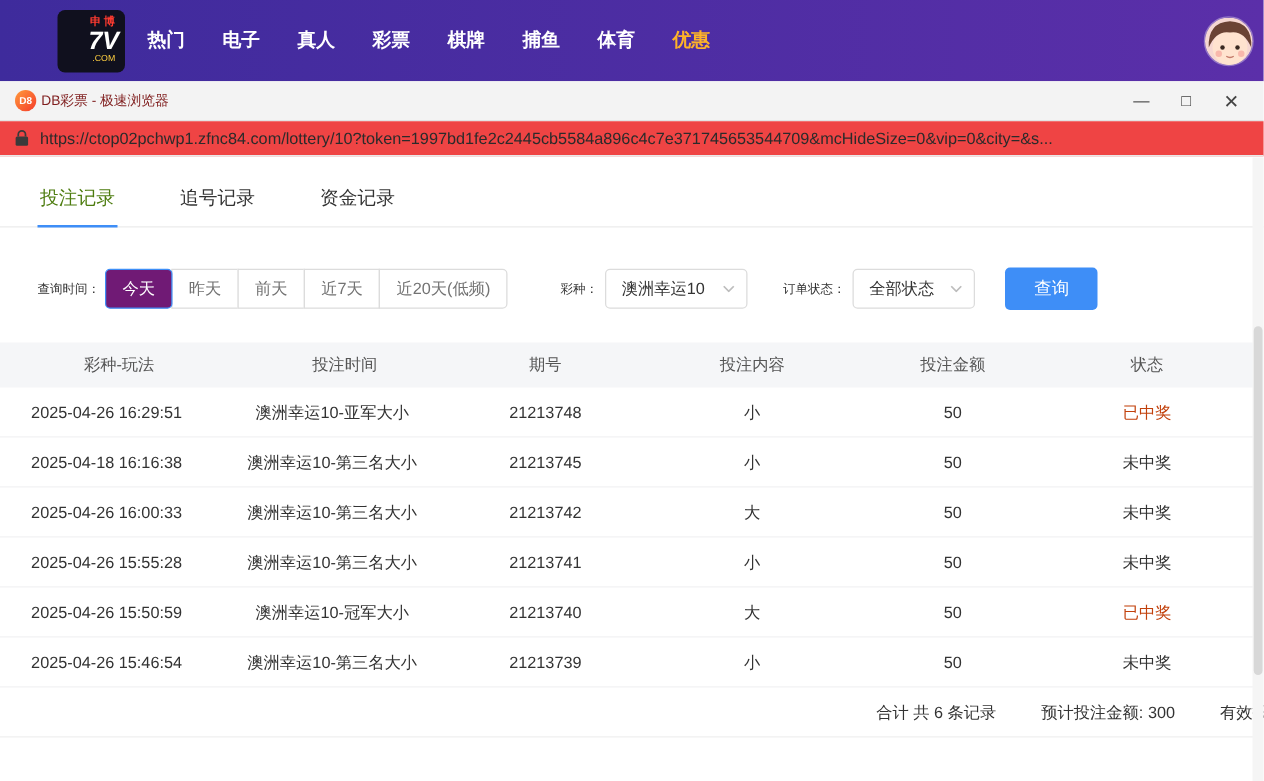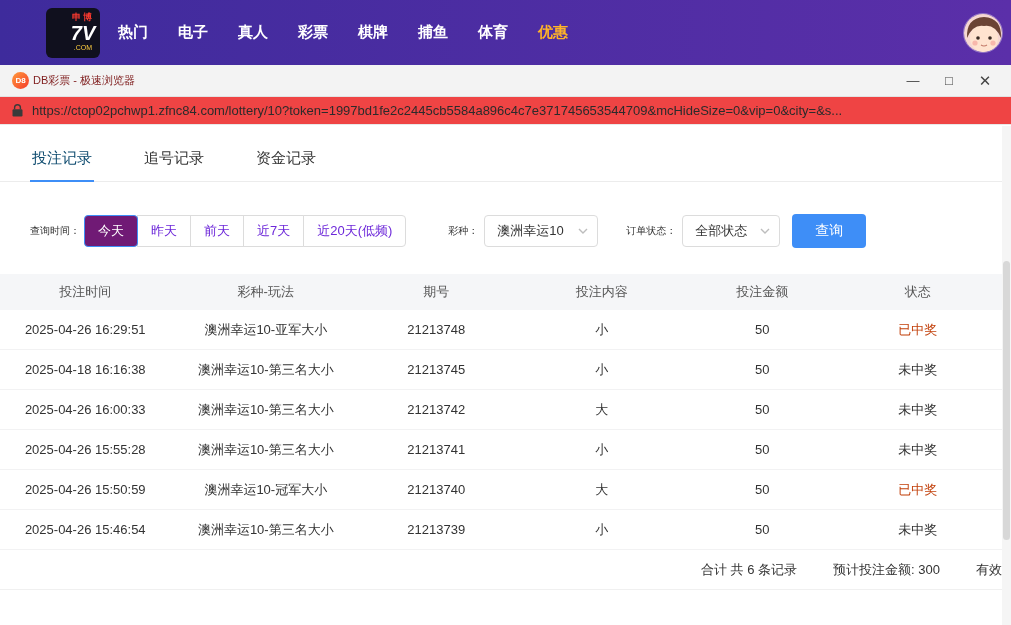--- a/index.html
+++ b/index.html
@@ -35,41 +35,41 @@
 
   
   .urlbar { height:28px; background:#ef4444; border-bottom:1px solid #e8e8e8;
     display:flex; align-items:center; padding:0 12px; }
   .lock-icon { display:flex; margin-right:9px; flex:none; }
   .url-text { font-size:13px; color:#2b2b2b; white-space:nowrap; overflow:hidden; }
 
   
   .tabs { display:flex; gap:48px; padding:0 30px; margin-top:14px; border-bottom:1px solid #ececec; }
   .tab { font-size:15px; color:#333; padding:10px 2px 12px; cursor:pointer; white-space:nowrap; }
-  .tab.active { color:#0c4a6e; border-bottom:2px solid #3e8ef7; margin-bottom:-1px; }
+  .tab.active { color:#4d7c0f; border-bottom:2px solid #3e8ef7; margin-bottom:-1px; }
 
   
   .filters { display:flex; align-items:center; padding:0 30px; margin-top:32px; height:34px; }
   .f-label { font-size:10px; color:#333; white-space:nowrap; }
   .btn-group { display:flex; margin-left:4px; }
   .tbtn { height:32px; padding:0 13px; border:1px solid #dcdcdc; background:#fff;
-    font-size:13px; color:#6d28d9; display:flex; align-items:center; cursor:pointer;
+    font-size:13px; color:#737373; display:flex; align-items:center; cursor:pointer;
     margin-left:-1px; white-space:nowrap; font-family:inherit; }
   .tbtn:first-child { margin-left:0; border-radius:4px 0 0 4px; }
   .tbtn:last-child { border-radius:0 4px 4px 0; }
   .tbtn.active { background:#701a75; border-color:#3e8ef7; color:#fff; border-radius:4px; z-index:1; }
   .sel-label-lottery { margin-left:42px; }
   .sel-label-status { margin-left:28px; }
   .select { height:32px; border:1px solid #dcdcdc; border-radius:4px; background:#fff;
     display:flex; align-items:center; justify-content:space-between;
     padding:0 9px 0 12px; font-size:13px; color:#333; cursor:pointer; margin-left:6px; }
   .select.lottery { width:114px; }
   .select.status { width:98px; }
   .chevron { display:flex; margin-left:8px; }
-  .query-btn { height:34px; width:74px; margin-left:12px; background:#3e8ef7; color:#fff;
+  .query-btn { height:34px; width:74px; margin-left:24px; background:#3e8ef7; color:#fff;
     border:none; border-radius:4px; font-size:14px; cursor:pointer; font-family:inherit; }
 
   
   .table { margin-top:26px; width:1003px; }
   .thead { display:flex; height:36px; background:#f5f6f8; align-items:center; }
   .th { font-size:13px; color:#555; text-align:center; }
   .trow { display:flex; height:40px; align-items:center; border-bottom:1px solid #f2f2f3; }
   .td { font-size:13px; color:#333; text-align:center; white-space:nowrap; overflow:hidden; }
   .col0{width:17%;} .col1{width:19%;} .col2{width:15%;} .col3{width:18%;} .col4{width:14%;} .col5{width:17%;}
   .status-won { color:#c2410c; }
@@ -171,22 +171,22 @@
             <path d="M1 1l4 4 4-4" stroke="#bdbdbd" stroke-width="1.4" fill="none"></path>
           </svg>
       </span>
     </div>
 
     <button class="query-btn">查询</button>
   </div>
 
   <div class="table">
     <div class="thead" id="thead">
+        <div class="th col1">彩种-玩法</div>
         <div class="th col0">投注时间</div>
-        <div class="th col1">彩种-玩法</div>
         <div class="th col2">期号</div>
         <div class="th col3">投注内容</div>
         <div class="th col4">投注金额</div>
         <div class="th col5">状态</div>
       </div>
     <div id="tbody">
         <div class="trow">
           <div class="td col0">2025-04-26 16:29:51</div>
           <div class="td col1">澳洲幸运10-亚军大小</div>
           <div class="td col2">21213748</div>

